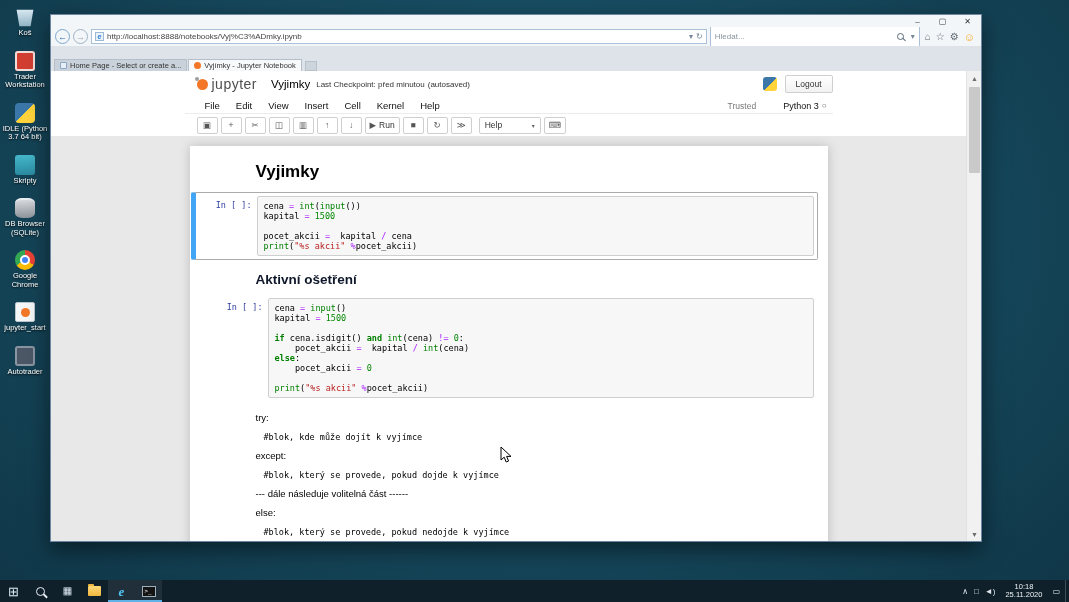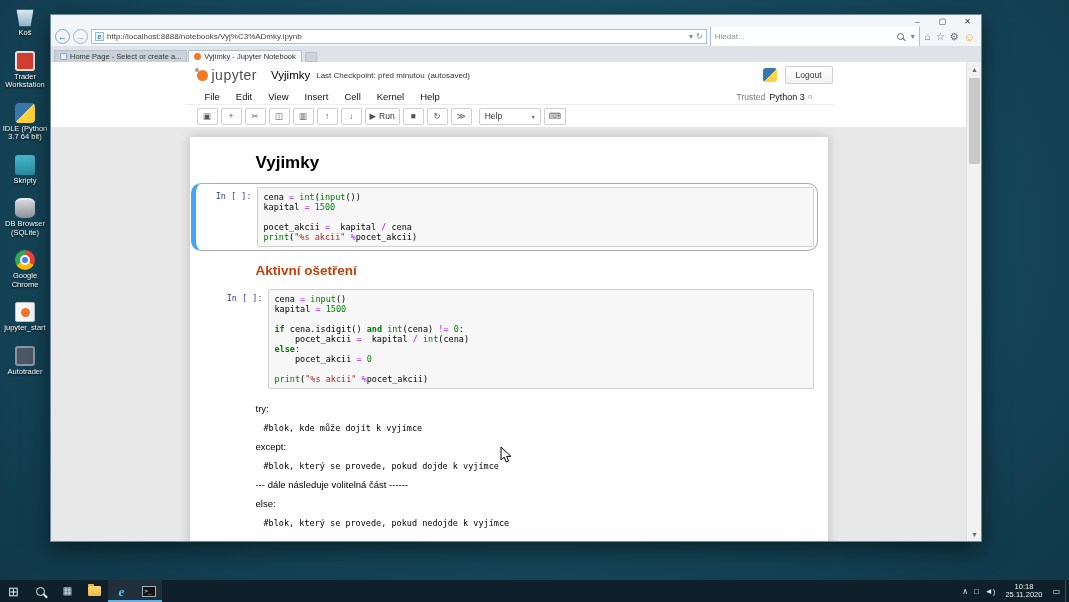--- a/index.html
+++ b/index.html
@@ -35,21 +35,21 @@
   .addr-fav{width:9px;height:9px;flex:none;background:#eaf2fa;border:1px solid #9db9d4;color:#2f7ed8;font-size:7px;font-style:italic;font-weight:bold;display:flex;align-items:center;justify-content:center;line-height:1}
   .addr-url{flex:1;font-size:8px;color:#444;white-space:nowrap;overflow:hidden}
   .mini-ic{font-size:8px;color:#76879a;flex:none}
   .search-box{width:210px;height:29px;border:1px solid #a9c0d8;background:#fff;display:flex;align-items:center;gap:7px;padding:0 4px;flex:none}
   .search-text{flex:1;font-size:8px;color:#8a949c}
   .g-mag-dark{width:7px;height:7px;border:1.3px solid #5a6b78;border-radius:50%;position:relative;flex:none}
   .g-mag-dark::after{content:'';position:absolute;width:4px;height:1.3px;background:#5a6b78;transform:rotate(45deg);right:-3.5px;bottom:-1.5px}
   .nav-icons{display:flex;align-items:center;gap:5px;padding:0 2px;flex:none}
   .nav-ic{font-size:10px;color:#5b6770}
   .nav-ic.smiley{color:#f7a823;font-size:11px}
-  .tab-row{height:16px;background:#dde3e9;display:flex;align-items:flex-end;padding-left:3px;gap:1px;flex:none}
+  .tab-row{height:25px;background:#dde3e9;display:flex;align-items:flex-end;padding-left:3px;gap:1px;flex:none}
   .tab{height:12px;display:flex;align-items:center;gap:3px;padding:0 5px;font-size:7.5px;color:#333;background:#c9d2da;border:1px solid #b4bfc9;border-bottom:none;max-width:160px;white-space:nowrap;overflow:hidden}
   .tab.active{background:#f7f9fa}
   .tab-fav{width:7px;height:7px;flex:none;border-radius:1px}
   .tab-fav.page{background:#e8eef6;border:1px solid #8aa8c4}
   .tab-fav.jupyter{background:#f37726;border-radius:50%}
   .tab-label{overflow:hidden;text-overflow:ellipsis}
   .newtab{width:12px;height:10px;background:#cdd5dc;border:1px solid #b8c2cc;margin-left:2px;flex:none}
 
   
   .page{flex:1;display:flex;min-height:0;background:#fff}
@@ -67,36 +67,36 @@
   .jp-planet::after{content:'';position:absolute;left:-2px;top:-2px;width:4px;height:4px;border-radius:50%;background:#9e9e9e}
   .jp-brand{font-size:14px;color:#4e4e4e;letter-spacing:.5px}
   .jp-title{font-size:11.5px;color:#000;margin-left:14px}
   .jp-checkpoint{font-size:8px;color:#333;margin-left:6px}
   .jp-autosaved{font-size:8px;color:#333;margin-left:3px}
   .jp-header-right{position:absolute;right:0;top:0;height:26px;display:flex;align-items:center;gap:8px}
   .py-logo{width:14px;height:14px;border-radius:3px;background:linear-gradient(135deg,#3b77a8 50%,#ffd43b 50%)}
   .logout-btn{font-size:8.5px;color:#333;border:1px solid #cfcfcf;border-radius:2px;background:linear-gradient(#fff,#f2f2f2);padding:3px 10px;cursor:pointer}
   .jp-menubar{height:17px;display:flex;align-items:center;padding-left:12px;border-bottom:1px solid #ececec;position:relative}
   .menu-item{font-size:9.5px;color:#111;padding:0 8px;cursor:default}
-  .jp-menubar-right{position:absolute;right:20px;top:0;height:17px;display:flex;align-items:center;gap:4px}
+  .jp-menubar-right{position:absolute;right:6px;top:0;height:17px;display:flex;align-items:center;gap:27px}
   .trusted{font-size:8.5px;color:#777}
   .kernel-name{font-size:9px;color:#111;display:flex;align-items:center;gap:3px}
   .kernel-dot{font-size:8px;color:#555}
   .jp-toolbar{height:22px;display:flex;align-items:center;gap:3px;padding-left:12px}
   .tool-btn{height:17px;min-width:21px;border:1px solid #cfcfcf;border-radius:2px;background:#fff;color:#555;font-size:8.5px;display:flex;align-items:center;justify-content:center;padding:0 4px;gap:3px;cursor:pointer;flex:none}
   .tool-btn .tb-label{font-size:8.5px;color:#333}
   .cell-type-dd{height:17px;width:62px;border:1px solid #cfcfcf;border-radius:2px;background:#fff;font-size:8.5px;color:#333;display:flex;align-items:center;justify-content:space-between;padding:0 5px;margin-left:4px;cursor:pointer;flex:none}
   .dd-caret{font-size:6px;color:#666}
 
   
   .jp-body{flex:1;background:#e8e8e8;overflow:hidden;min-height:0}
   .nb-container{width:638px;margin:10px auto 0;background:#fff;box-shadow:0 0 10px rgba(80,80,80,.28);padding:6px 0 40px;min-height:600px}
   .nb-h1{font-size:17px;font-weight:bold;color:#000;margin:10px 10px 10px 66px;font-family:"Liberation Sans",sans-serif}
-  .nb-h2{font-size:13.5px;font-weight:bold;color:#c2410c;margin:12px 10px 7px 66px}
-  .cell{display:flex;margin:0 10px 6px 16px;border:1px solid transparent;border-radius:10px;padding:3px}
+  .nb-h2{font-size:13.5px;font-weight:bold;color:#0f172a;margin:12px 10px 7px 66px}
+  .cell{display:flex;margin:0 10px 6px 16px;border:1px solid transparent;border-radius:2px;padding:3px}
   .cell.selected{border-color:#ababab;border-left:5px solid #42a5f5;margin-left:1px}
   .prompt{width:58px;min-width:58px;text-align:right;padding:4px 5px 0 0;font-family:"DejaVu Sans Mono",monospace;font-size:8.5px;color:#303f9f}
   .code-box{flex:1;background:#f7f7f7;border:1px solid #cfcfcf;border-radius:2px;padding:4px 6px;min-width:0}
   .code-pre{font-family:"DejaVu Sans Mono",monospace;font-size:8.5px;line-height:10px;color:#000;white-space:pre}
   .tok-kw{color:#008000;font-weight:bold}
   .tok-bi{color:#008000}
   .tok-num{color:#080}
   .tok-str{color:#BA2121}
   .tok-op{color:#AA22FF}
   .md-cell{margin-top:6px}

